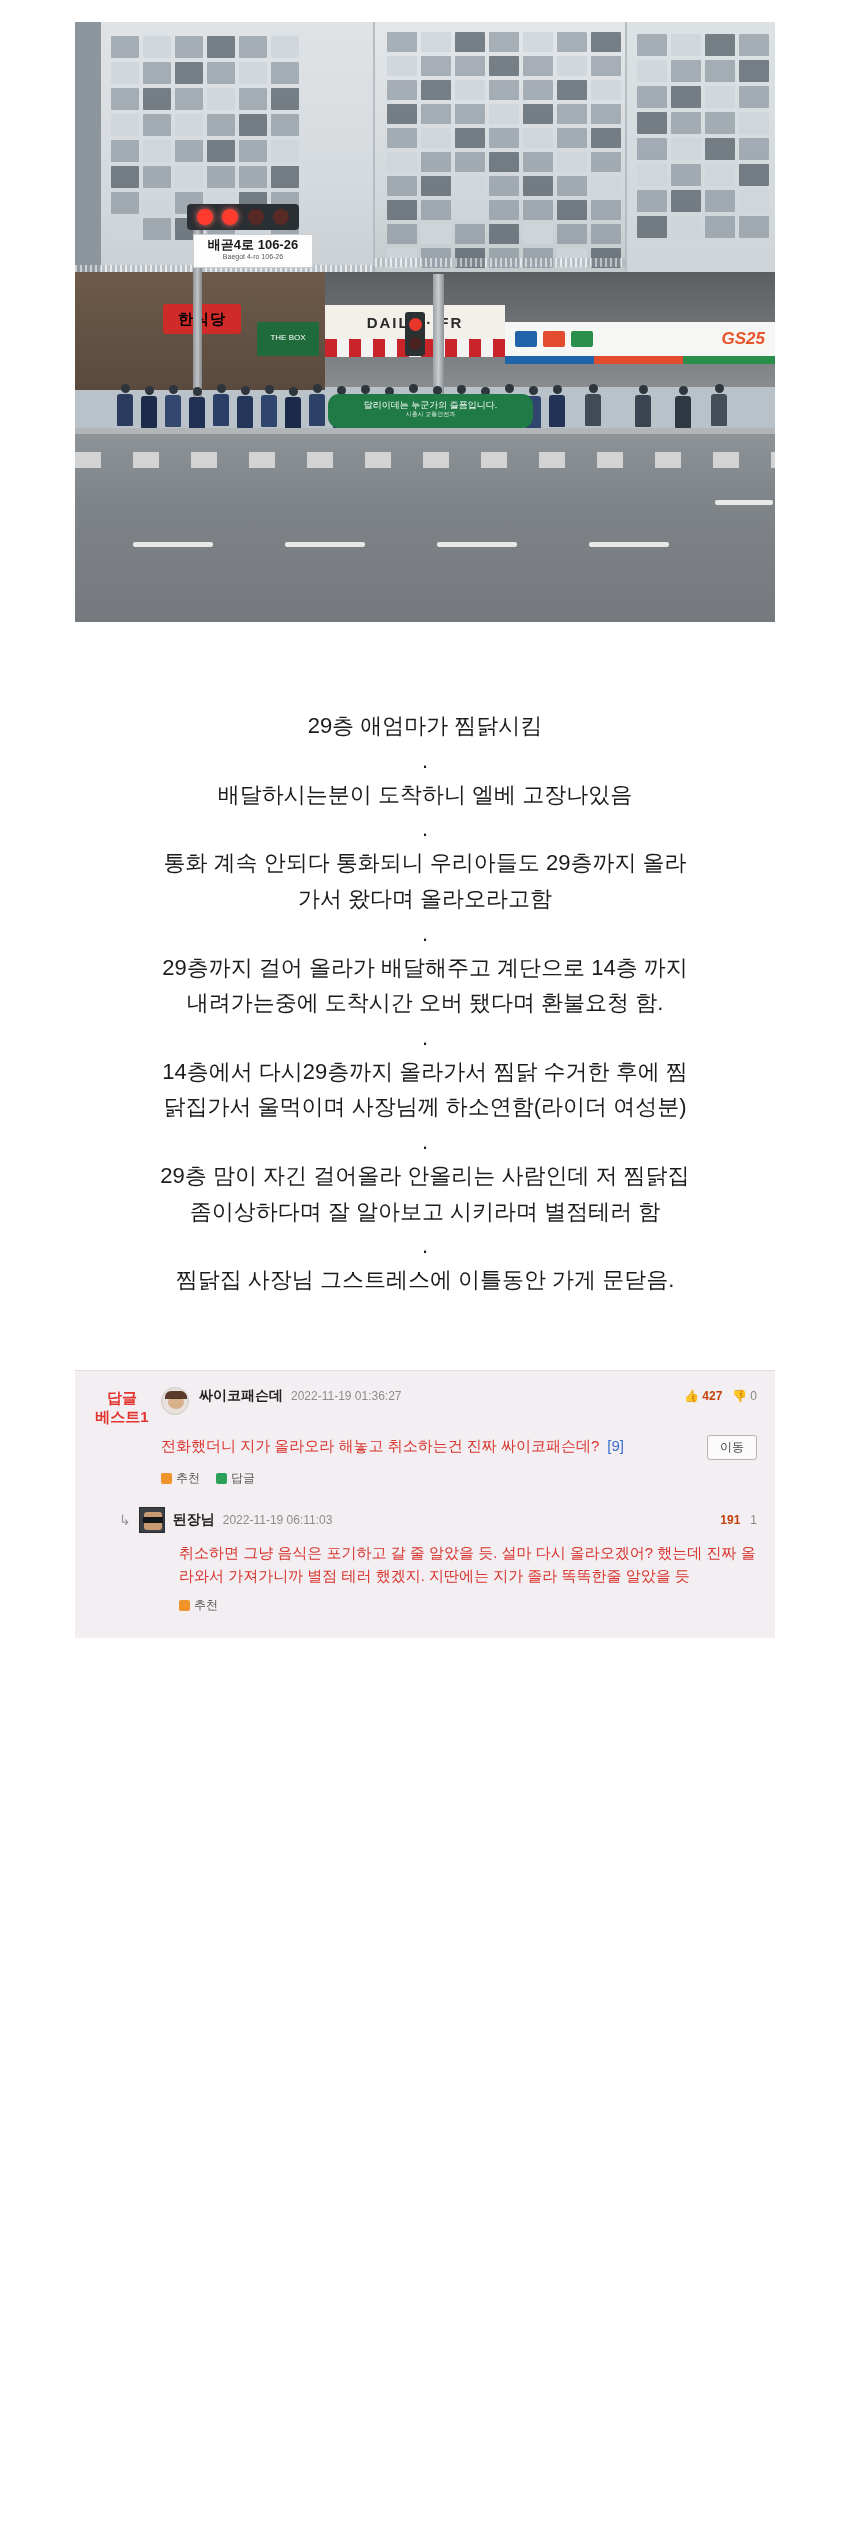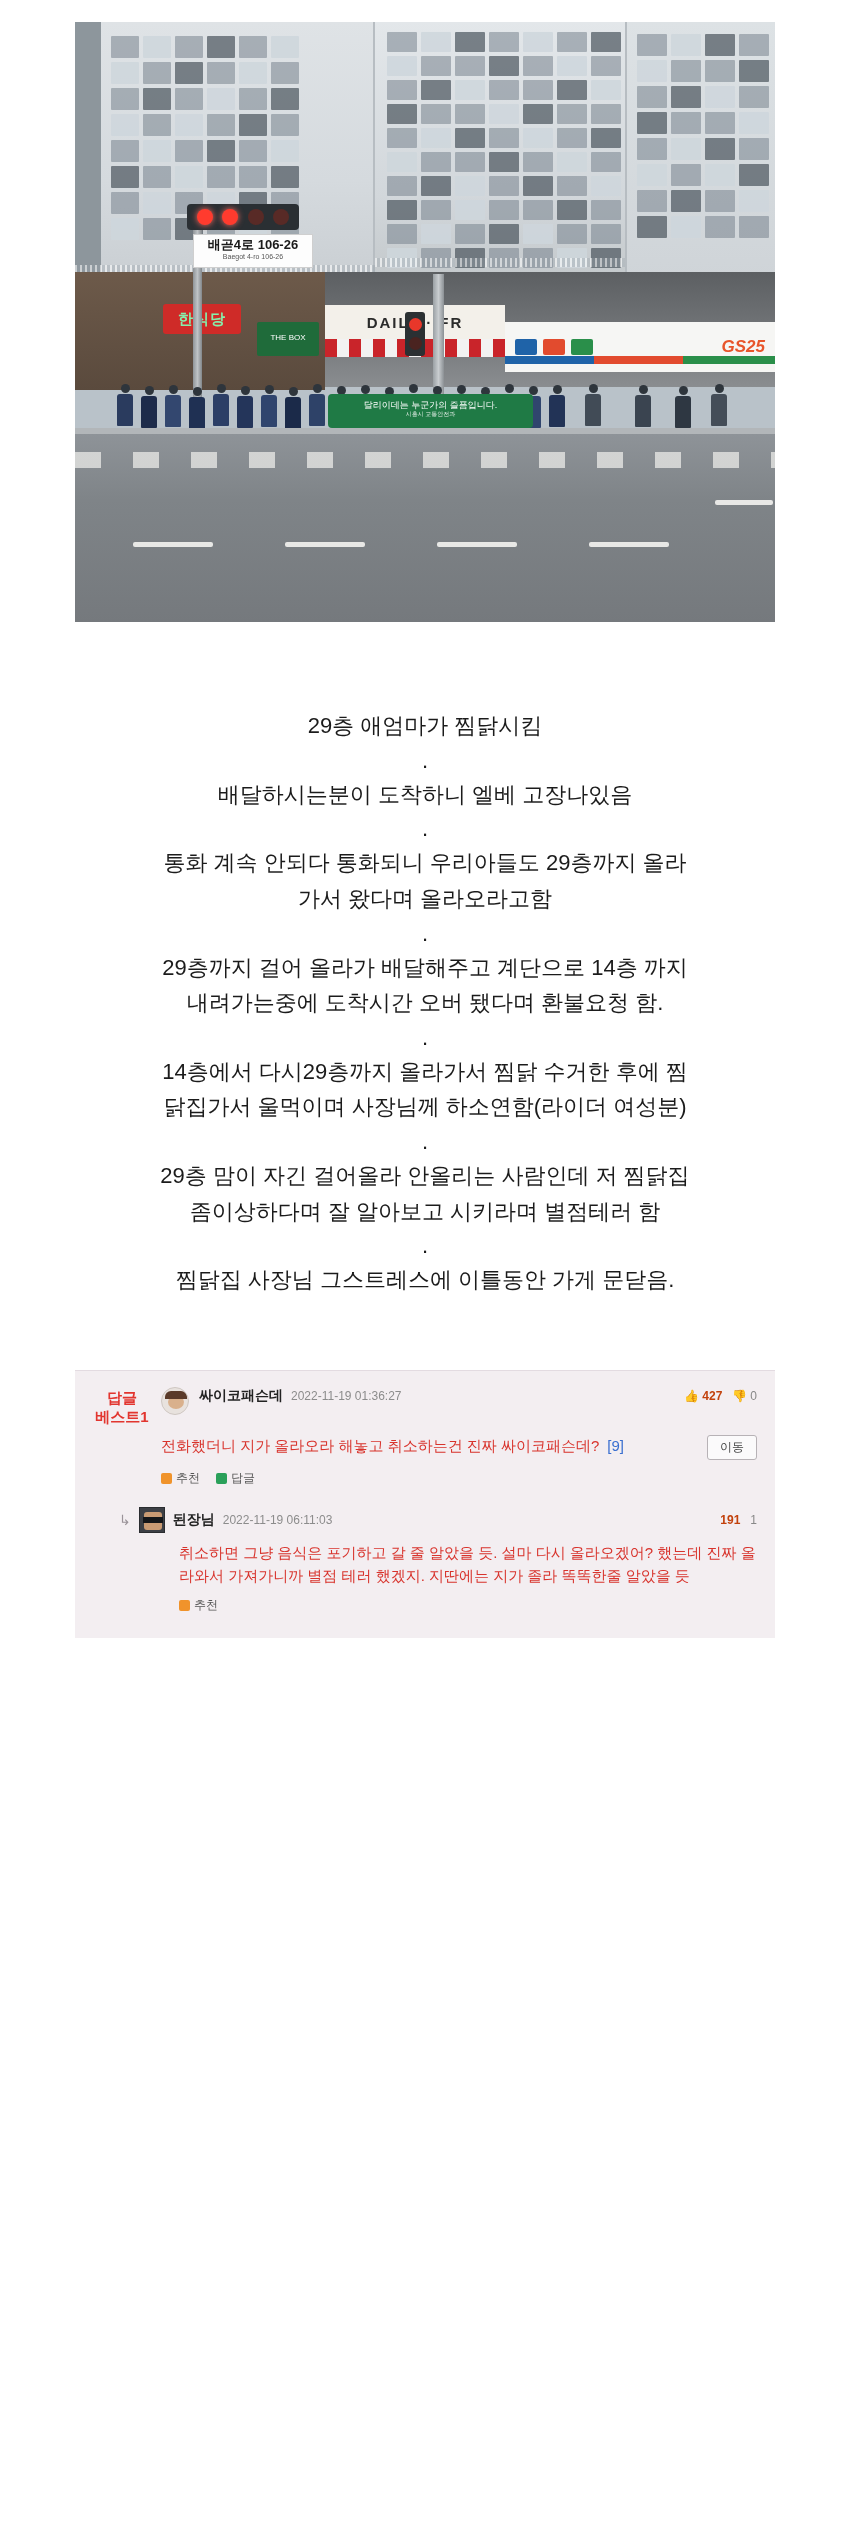--- a/index.html
+++ b/index.html
@@ -85,21 +85,21 @@
   }
   .shop-brown {
     position: absolute;
     left: 0; top: 250px; width: 250px; height: 118px;
     background: linear-gradient(180deg,#6d5a4a 0%,#5a4a3d 100%);
   }
   .shop-sign-red {
     position: absolute;
     left: 88px; top: 282px; width: 78px; height: 30px;
     background: #cf2b28; border-radius: 3px;
-    color: #86efac; font-size: 15px; font-weight: bold;
+    color: #000000; font-size: 15px; font-weight: bold;
     display: flex; align-items: center; justify-content: center;
     letter-spacing: 1px;
   }
   .shop-sign-green {
     position: absolute;
     left: 182px; top: 300px; width: 62px; height: 34px;
     background: #1f6b3a; border-radius: 2px;
   }
   .shop-sign-green small { color:#fff; font-size:8px; display:block; text-align:center; margin-top:11px;}
   .shop-white {
@@ -109,21 +109,21 @@
     display: flex; align-items: center; justify-content: center;
     color: #2b2b2b; font-size: 15px; font-weight: bold; letter-spacing: 2px;
   }
   .shop-awning {
     position: absolute;
     left: 250px; top: 317px; width: 180px; height: 18px;
     background: repeating-linear-gradient(90deg,#c9242a 0 12px,#f2f2f2 12px 24px);
   }
   .shop-cvs {
     position: absolute;
-    left: 430px; top: 300px; width: 270px; height: 50px;
+    left: 430px; top: 300px; width: 270px; height: 34px;
     background: #f6f6f4;
     display: flex; align-items: center; gap: 6px; padding-left: 10px;
   }
   .cvs-bar { width: 22px; height: 16px; border-radius: 2px; }
   .cvs-logo {
     margin-left: auto; margin-right: 10px;
     color: #e8552b; font-size: 17px; font-weight: bold; font-style: italic;
   }
   .cvs-strip {
     position: absolute; left: 430px; top: 334px; width: 270px; height: 8px;
@@ -159,21 +159,21 @@
     position: absolute; left: 330px; top: 290px; width: 20px; height: 44px;
     background: #2b3033; border-radius: 3px;
     display:flex; flex-direction: column; align-items:center; justify-content: space-evenly;
   }
   .ped-lamp { width: 13px; height: 13px; border-radius: 50%; background:#4a2320; }
   .ped-lamp.on { background:#e8372a; }
 
   
   .banner {
     position: absolute; left: 253px; top: 372px; width: 205px; height: 34px;
-    background: #1f7a45; border-radius: 4px;
+    background: #1f7a45; border-radius: 11px;
     color: #ffffff; font-size: 9px; text-align:center; padding-top: 6px;
     line-height: 1.2;
   }
   .banner small { display:block; font-size:6px; opacity:0.85; }
 
   .crowd {
     position: absolute; left: 40px; top: 352px; width: 620px; height: 62px;
   }
   .person {
     position: absolute; bottom: 0; width: 16px; height: 46px;

